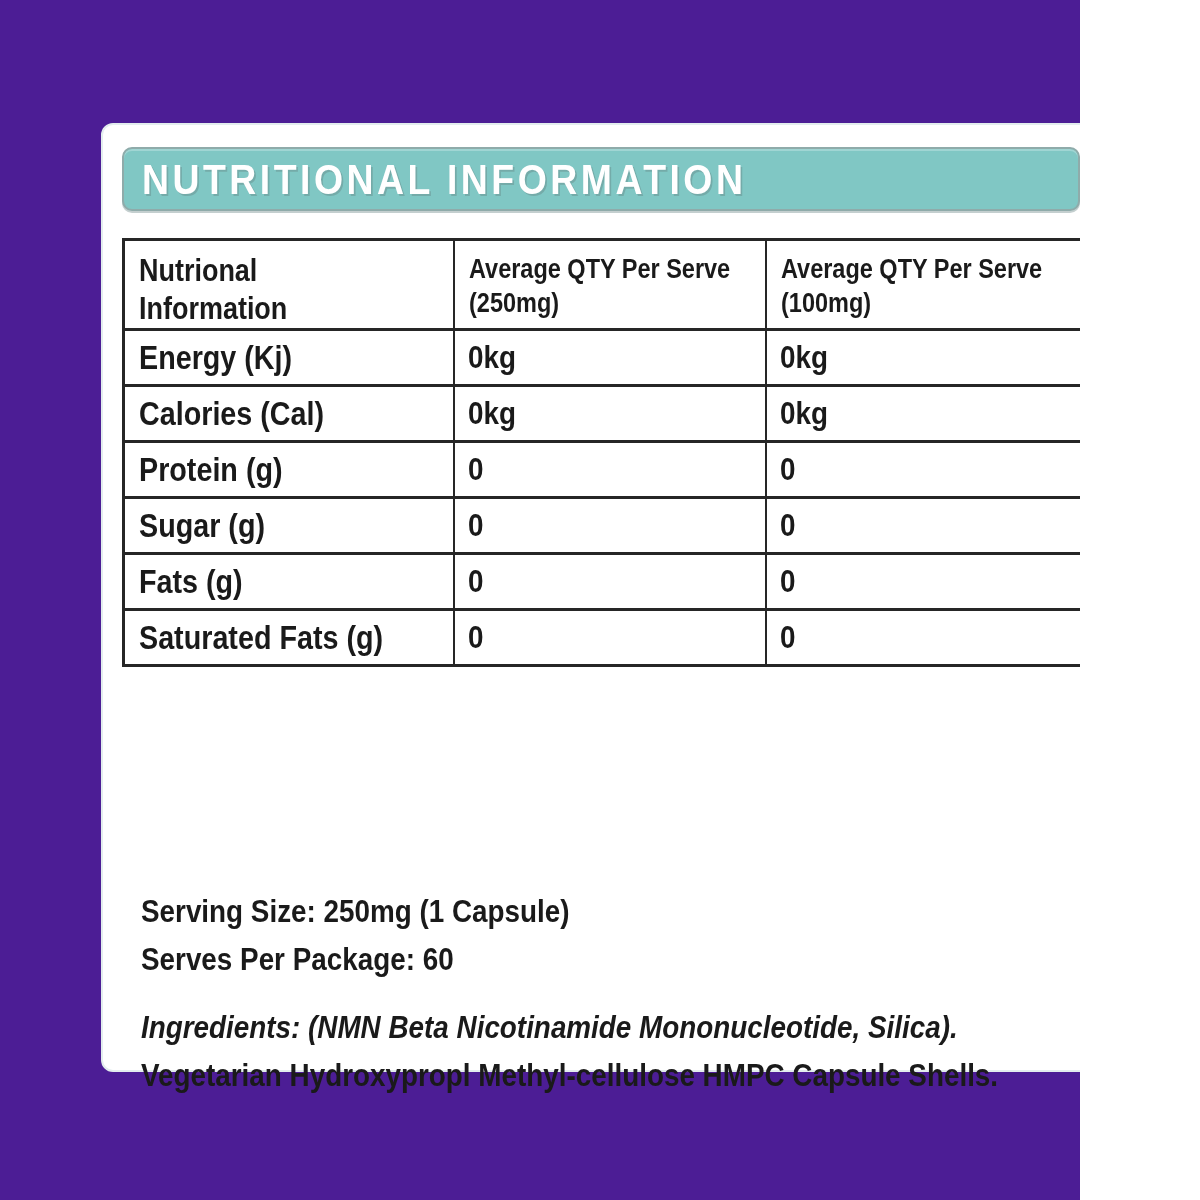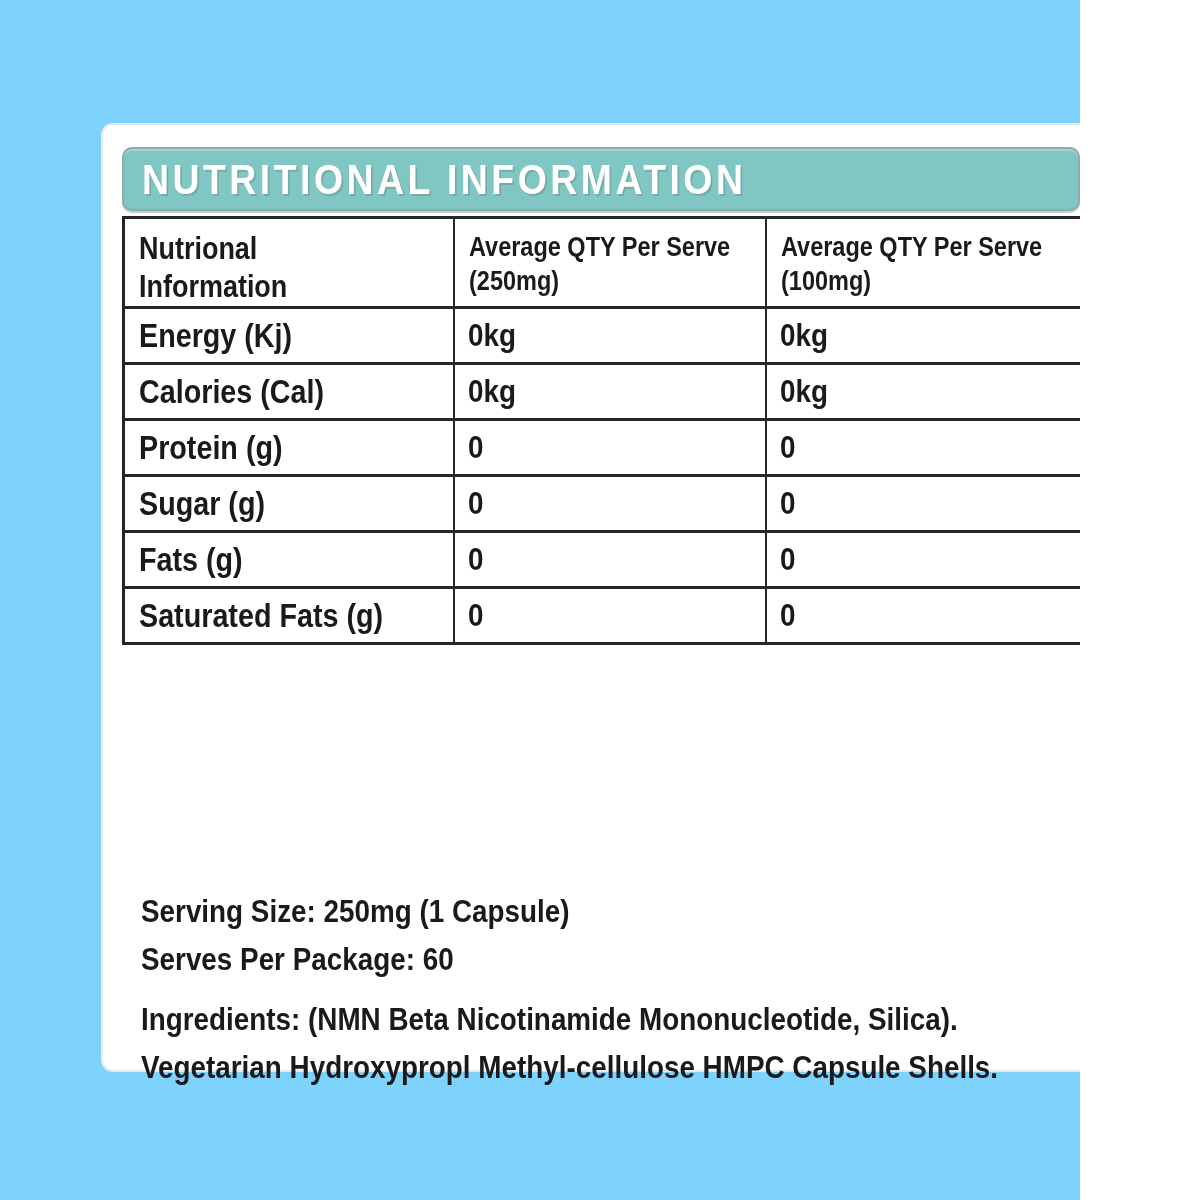--- a/index.html
+++ b/index.html
@@ -2,21 +2,21 @@
 <html style="--banner-bg: #80c7c4; --banner-border: #8fabaa; --banner-text: #ffffff; --table-border: #262626; --card-border: #e3edee; --text: #1a1a1a;"><head>
 <meta charset="utf-8">
 <style>
   html, body {
     margin: 0; padding: 0;
     width: 1200px; height: 1200px;
     background: #ffffff;
     font-family: "Liberation Sans", sans-serif;
     color: var(--text, #1a1a1a);
   }
-  .page { position: relative; width: 1080px; height: 1200px; background:#7dd3fc; overflow: hidden; }
+  .page { position: relative; width: 1080px; height: 1200px; background:#4c1d95; overflow: hidden; }
 
   .card {
     position: absolute; left: 101px; top: 123px;
     width: 1002px; height: 949px; box-sizing: border-box;
     background: #ffffff;
     border: 2px solid var(--card-border, #e3edee);
     border-radius: 12px;
   }
 
   .banner {
@@ -32,21 +32,21 @@
   .banner-text {
     font-size: 43px; font-weight: bold;
     letter-spacing: 4px;
     color: var(--banner-text, #ffffff);
     text-shadow: 2px 2px 0 rgba(95,120,120,0.35);
   }
 
   .cond { display: inline-block; transform: scaleX(0.87); transform-origin: 0 50%; white-space: nowrap; }
   .blk  { display: block; }
 
-  .table-wrap { position: absolute; left: 19px; top: 91px; width: 958px; }
+  .table-wrap { position: absolute; left: 19px; top: 113px; width: 958px; }
   table.nutrition {
     border-collapse: collapse; table-layout: fixed;
     width: 958px;
     border: 3px solid var(--table-border, #262626);
   }
   table.nutrition th, table.nutrition td {
     box-sizing: border-box;
     border-left: 2px solid var(--table-border, #262626);
     border-right: 2px solid var(--table-border, #262626);
     border-top: 3px solid var(--table-border, #262626);
@@ -68,21 +68,21 @@
   tr.lastrow { height: 84px; }
   tr.lastrow td { vertical-align: top; padding-top: 9px; }
   tr.lastrow td.label span { font-size: 27px; line-height: 35px; font-weight: bold; }
   tr.lastrow td.val span { font-size: 33px; font-weight: bold; }
 
   .footnotes {
     position: absolute; left: 38px; top: 762px;
     width: 945px;
   }
   .fline { font-size: 32px; font-weight: bold; line-height: 48px; }
-  .fline.gap { margin-top: 12px; }
+  .fline.gap { margin-top: 20px; font-style: italic; }
 </style>
 </head>
 <body>
 
 <div class="page">
   <div class="card">
 
     <div class="banner">
       <span class="banner-text cond">NUTRITIONAL INFORMATION</span>
     </div>

